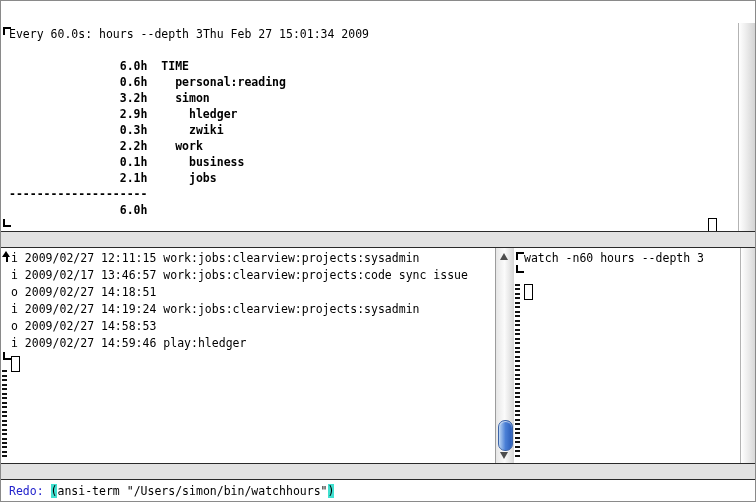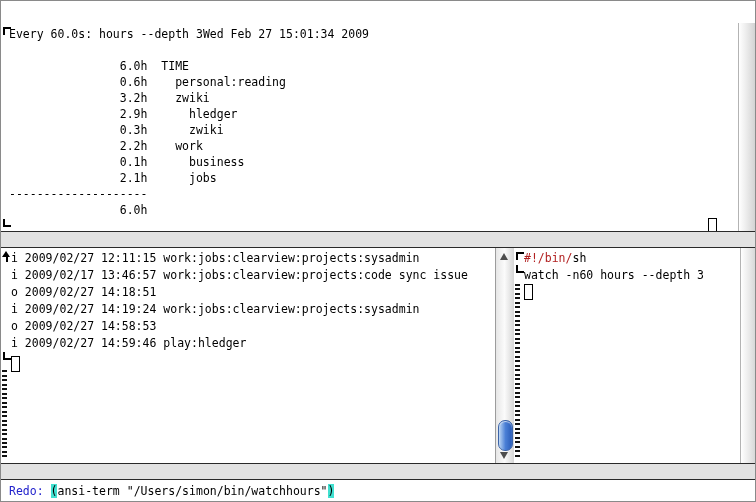--- a/index.html
+++ b/index.html
@@ -24,21 +24,21 @@
   .tl.green{left:49px;background:radial-gradient(circle at 35% 28%,#e2f8c8,var(--zoom-green) 45%,#58a02c);border:1px solid #4c8c26;}
   .pill{position:absolute;right:10px;top:6px;width:22px;height:9px;border-radius:5px;
     border:1px solid #8e8e8e;background:linear-gradient(180deg,#fafafa,#cfcfcf);}
   
   .ln{white-space:pre;height:16px;line-height:16px;}
   .ln17{white-space:pre;height:17px;line-height:17px;}
   
   .top-pane{position:absolute;left:0;top:22px;width:100%;height:208px;background:#fff;}
   .watch-header{position:absolute;left:8px;right:20px;top:3px;display:flex;
     justify-content:flex-start;white-space:pre;height:16px;line-height:16px;}
-  .watch-body{position:absolute;left:8px;top:19px;}
+  .watch-body{position:absolute;left:8px;top:19px;font-weight:bold;}
   .bottom{position:absolute;left:0;top:247px;width:100%;height:267px;}
   .left-pane{position:absolute;left:0;top:0;width:494px;height:215px;background:#fff;}
   .left-pane .lines{position:absolute;left:10px;top:2px;}
   .right-pane{position:absolute;left:513px;top:0;width:243px;height:215px;background:#fff;}
   .right-pane .lines{position:absolute;left:10px;top:2px;}
   
   .vtrack{position:absolute;width:16px;background:linear-gradient(90deg,#ffffff,#ececec 45%,#d3d3d3);
     border-left:1px solid #b3b3b3;}
   .sb-mid{position:absolute;left:494px;top:0;width:19px;height:215px;
     background:linear-gradient(90deg,#e6e6e6,#fbfbfb 45%,#d2d2d2);
@@ -85,27 +85,27 @@
     <span class="tl green"></span>
     <div class="title">*Minibuf-1*</div>
     <div class="pill"></div>
   </div>
 
   <div class="top-pane">
     <div class="angle-top" style="left:2px;top:4px;"></div>
     <div class="angle-bottom" style="left:2px;top:196px;"></div>
     <div class="watch-header">
       <span>Every 60.0s: hours --depth 3</span>
-      <span>Wed Feb 27 15:01:34 2009</span>
+      <span>Thu Feb 27 15:01:34 2009</span>
     </div>
     <div class="watch-body">
       <div class="ln"></div>
       <div class="ln">                6.0h  TIME</div>
       <div class="ln">                0.6h    personal:reading</div>
-      <div class="ln">                3.2h    zwiki</div>
+      <div class="ln">                3.2h    simon</div>
       <div class="ln">                2.9h      hledger</div>
       <div class="ln">                0.3h      zwiki</div>
       <div class="ln">                2.2h    work</div>
       <div class="ln">                0.1h      business</div>
       <div class="ln">                2.1h      jobs</div>
       <div class="ln">--------------------</div>
       <div class="ln">                6.0h</div>
     </div>
     <div class="hollow-cursor" style="left:707px;top:195px;"></div>
     <div class="vtrack" style="right:0;top:0;height:208px;"></div>
@@ -135,21 +135,20 @@
     <div class="sb-mid">
       <div class="sb-arrow-up"></div>
       <div class="sb-thumb"></div>
       <div class="sb-arrow-down"></div>
     </div>
 
     <div class="right-pane">
       <div class="angle-top" style="left:2px;top:4px;"></div>
       <div class="angle-bottom" style="left:2px;top:17px;"></div>
       <div class="lines">
-        <div class="ln17"><span class="shebang-red">#!/bin/</span><span>sh</span></div>
         <div class="ln17">watch -n60 hours --depth 3</div>
       </div>
       <div class="hollow-cursor" style="left:10px;top:36px;"></div>
       <div class="empty-dashes" style="left:1px;top:36px;height:175px;"></div>
       <div class="vtrack" style="right:0;top:0;height:215px;"></div>
     </div>
   </div>
 
   <div class="modeline ml-left">
     <span>--:--  current.timelog   Bot (3726,0)  darcs/edited  (Fundamental ⌘)----[</span>

